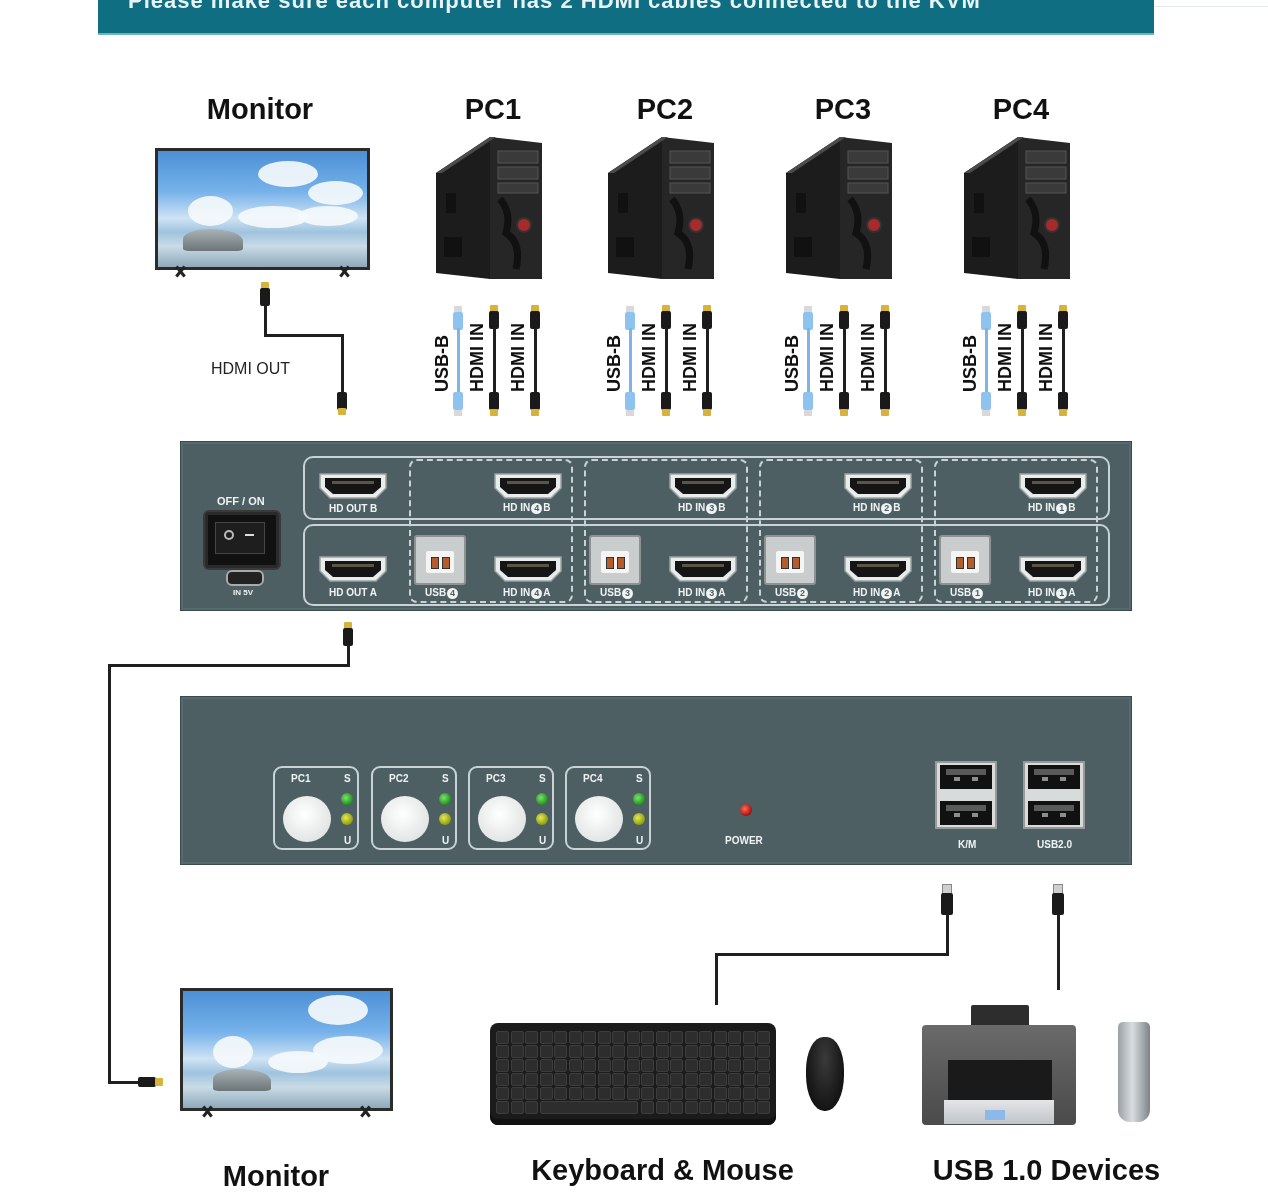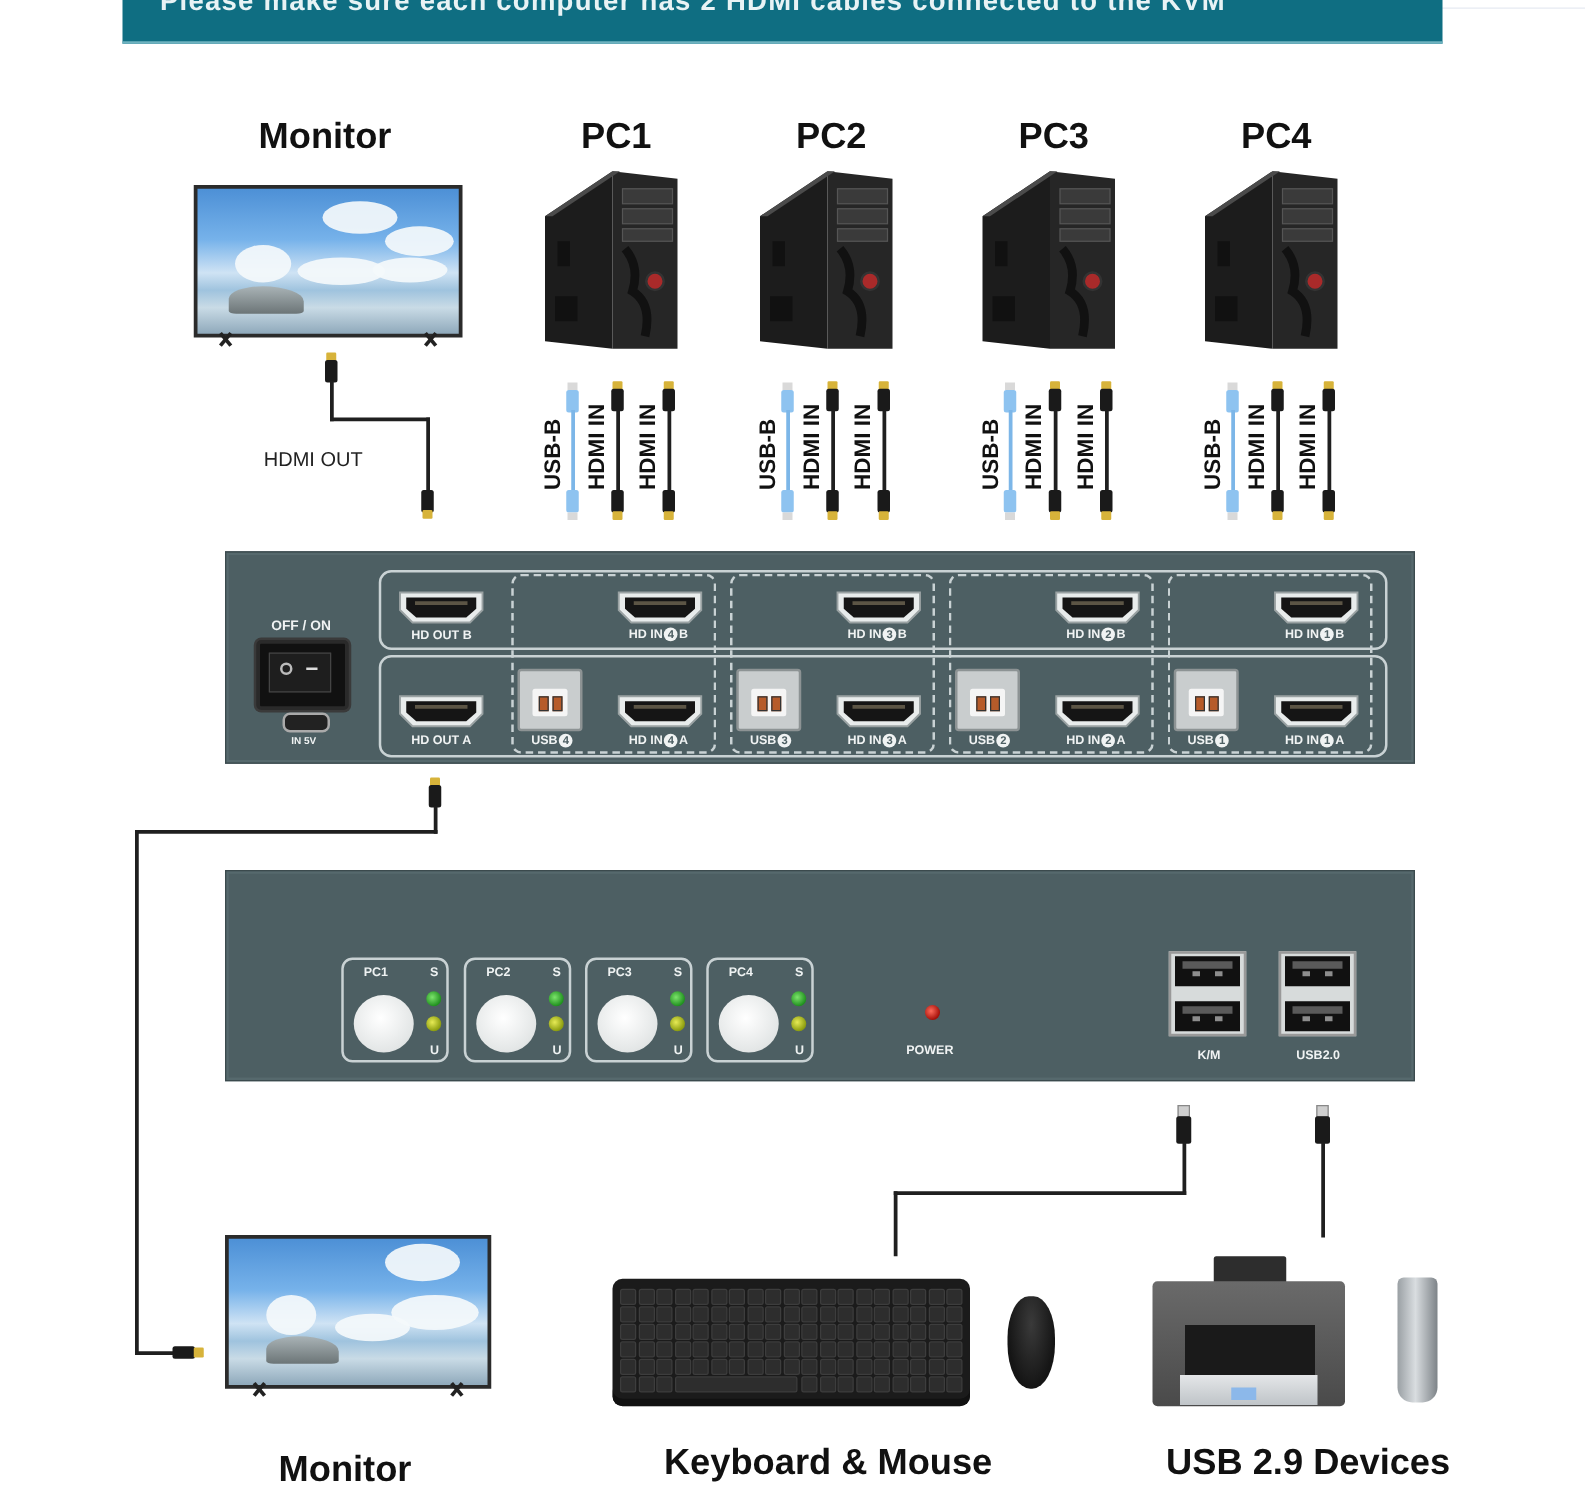--- a/index.html
+++ b/index.html
@@ -597,13 +597,13 @@
 <div class="abs title" style="left:510px;top:1154px;width:305px;">Keyboard &amp; Mouse</div>
 
 <div>
   <div class="abs" style="left:971px;top:1005px;width:58px;height:32px;background:#2d2d2d;border-radius:2px;"></div>
   <div class="abs printer-body" style="left:922px;top:1025px;width:154px;height:100px;"></div>
   <div class="abs" style="left:948px;top:1060px;width:104px;height:48px;background:#1a1a1a;"></div>
   <div class="abs" style="left:944px;top:1100px;width:110px;height:24px;background:linear-gradient(180deg,#e4e6e8,#bfc4c8);"></div>
   <div class="abs" style="left:985px;top:1110px;width:20px;height:10px;background:#8cb8ea;"></div>
 </div>
 <div class="abs usb-stick" style="left:1118px;top:1022px;width:32px;height:100px;"></div>
-<div class="abs title" style="left:924px;top:1154px;width:245px;">USB 2.9 Devices</div>
+<div class="abs title" style="left:924px;top:1154px;width:245px;">USB 1.0 Devices</div>
 
 </body></html>

